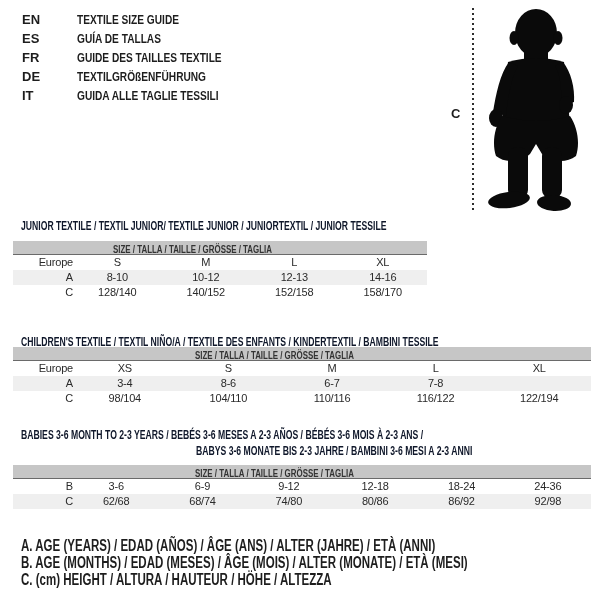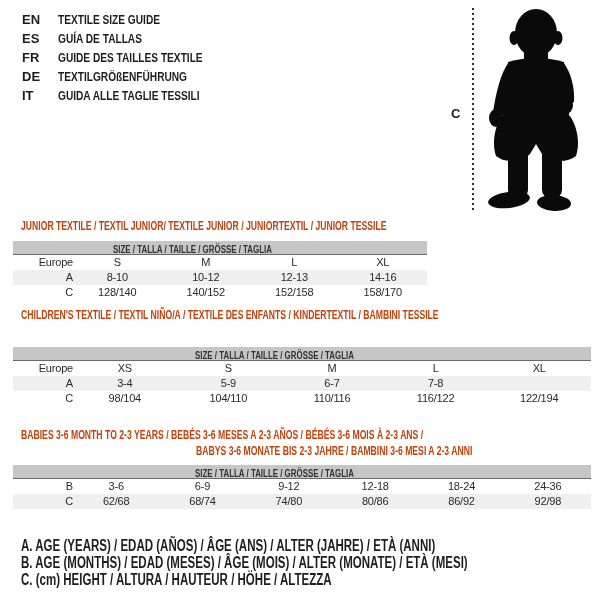--- a/index.html
+++ b/index.html
@@ -9,30 +9,30 @@
     font-family:"Liberation Sans","DejaVu Sans",sans-serif;
     -webkit-font-smoothing:antialiased;
     --header-bar:#c6c6c6; --alt-row:#efefef; --ink:#1d1d1d;
   }
   .abs{position:absolute;}
   .cond{display:inline-block;transform:scaleX(0.72);transform-origin:0 50%;white-space:nowrap;}
   .cond78{display:inline-block;transform:scaleX(0.78);transform-origin:0 50%;white-space:nowrap;}
 
   
   .langs{left:22px;top:10px;}
-  .lrow{display:flex;height:19px;line-height:19px;font-size:13px;font-weight:700;color:var(--ink);}
+  .lrow{display:flex;height:19px;line-height:19px;font-size:13px;font-weight:700;color:var(--ink);gap:19px;}
   .lcode{width:36px;}
 
   
   .dotline{left:472px;top:8px;width:2px;height:202px;
     background:repeating-linear-gradient(to bottom,#2e2e2e 0 2.5px,transparent 2.5px 5px);}
   .hlabel{left:451px;top:106px;font-size:13px;font-weight:700;color:var(--ink);}
 
   
-  .sec-title{font-size:12px;font-weight:700;color:#c2410c;white-space:nowrap;text-decoration:underline;}
+  .sec-title{font-size:12px;font-weight:700;color:#0f172a;white-space:nowrap;text-decoration:underline;}
   .sec-title .ln{display:block;height:16px;line-height:16px;}
 
   
   .table{background:#fff;}
   .thead{height:14px;line-height:14px;background:var(--header-bar);
     border-bottom:1px solid #6a6a6a;padding-left:7px;box-sizing:border-box;text-align:center;}
   .thead .cond{font-size:11px;font-weight:700;color:#333;}
   .trow{display:grid;height:15px;line-height:15px;}
   .t5 .trow{grid-template-columns:60px repeat(4,1fr);}
   .t6 .trow{grid-template-columns:60px repeat(5,1fr);}
@@ -115,39 +115,39 @@
   </div>
   <div class="trow">
     <span class="cell lbl">C</span>
     <span class="cell">128/140</span>
     <span class="cell">140/152</span>
     <span class="cell">152/158</span>
     <span class="cell">158/170</span>
   </div>
 </div>
 
-<div class="abs sec-title" style="left:21px;top:307px;">
+<div class="abs sec-title" style="left:21px;top:334px;">
   <span class="ln"><span class="cond">CHILDREN'S TEXTILE / TEXTIL NIÑO/A / TEXTILE DES ENFANTS / KINDERTEXTIL / BAMBINI TESSILE</span></span>
 </div>
 <div class="abs table t6" style="left:13px;top:347px;width:578px;">
   <div class="thead">
     <span class="cond">SIZE / TALLA / TAILLE / GRÖSSE / TAGLIA</span>
   </div>
   <div class="trow">
     <span class="cell lbl">Europe</span>
     <span class="cell">XS</span>
     <span class="cell">S</span>
     <span class="cell">M</span>
     <span class="cell">L</span>
     <span class="cell">XL</span>
   </div>
   <div class="trow alt">
     <span class="cell lbl">A</span>
     <span class="cell">3-4</span>
-    <span class="cell">5-9</span>
+    <span class="cell">8-6</span>
     <span class="cell">6-7</span>
     <span class="cell">7-8</span>
   </div>
   <div class="trow">
     <span class="cell lbl">C</span>
     <span class="cell">98/104</span>
     <span class="cell">104/110</span>
     <span class="cell">110/116</span>
     <span class="cell">116/122</span>
     <span class="cell">122/194</span>

